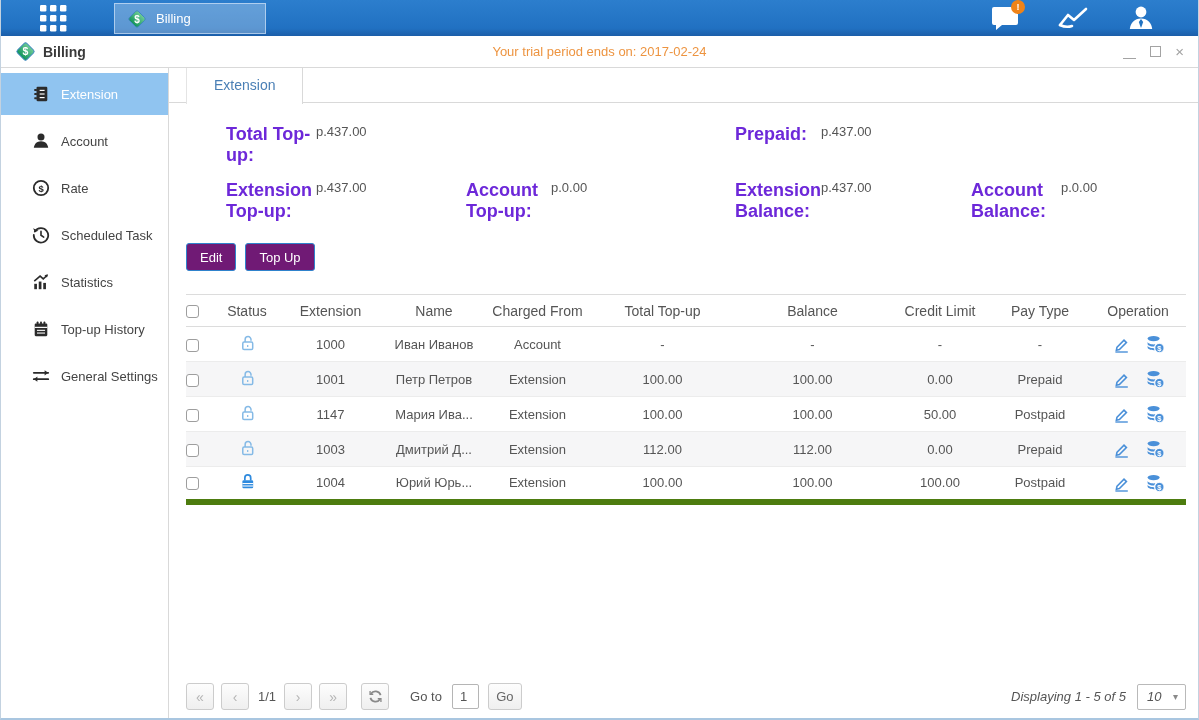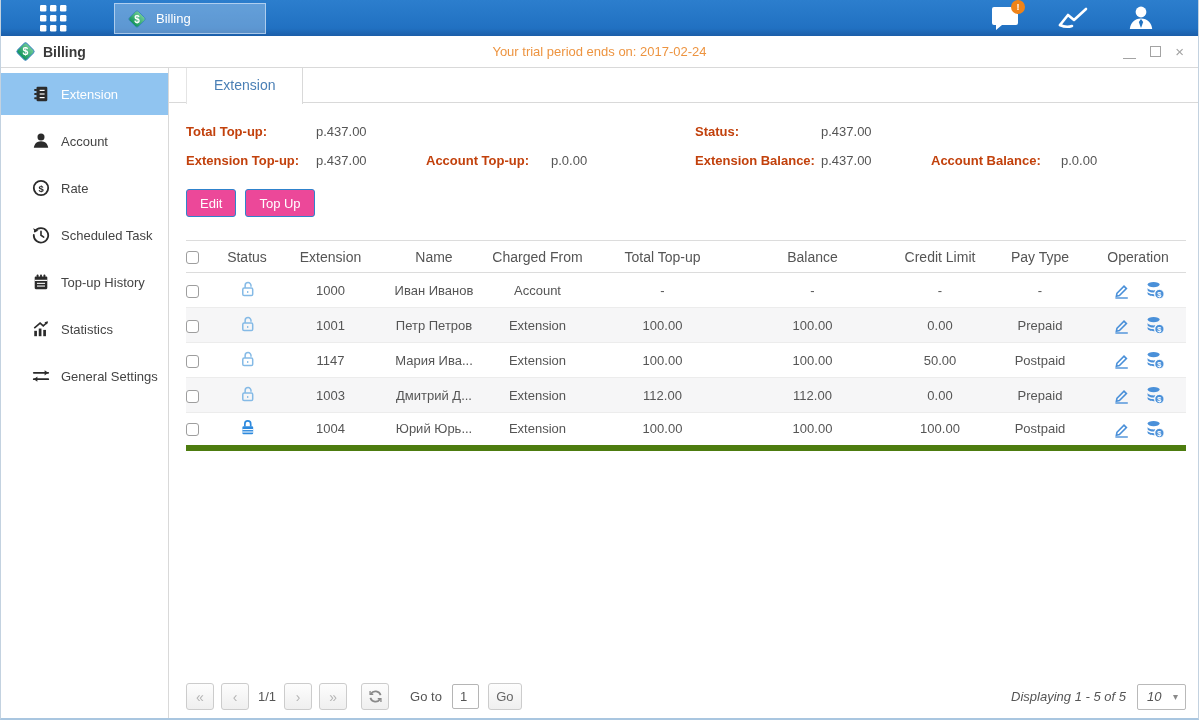--- a/index.html
+++ b/index.html
@@ -37,25 +37,25 @@
   .side-item { height:42px; display:flex; align-items:center; gap:11px; padding-left:30px; color:#444; cursor:pointer; margin-bottom:5px; }
   .side-item .s-icon { width:19px; height:19px; color:#2b2b2b; flex-shrink:0; display:flex; align-items:center; justify-content:center; }
   .side-item.active { background:#90c4f0; color:#fff; }
 
   .main { flex:1; position:relative; }
   .tabbar { height:35px; border-bottom:1px solid #d9d9d9; padding-left:17px; display:flex; }
   .tab { height:36px; margin-bottom:-1px; line-height:34px; padding:0 27px; background:#fff;
          border-left:1px solid #e4e4e4; border-right:1px solid #d9d9d9; color:#4a7fb5; font-size:14px; cursor:pointer; }
 
   .summary { margin:21px 14px 0 17px; display:grid; grid-template-columns:130px 110px 125px 144px 126px 110px 130px 1fr; row-gap:14px; }
-  .summary b { color:#c2410c; font-size:13px; }
+  .summary b { color:#6d28d9; font-size:18px;margin-left:40px; }
   .summary span { color:#555; }
 
   .actions { margin:21px 0 0 17px; display:flex; gap:9px; }
-  .btn-primary { height:28px; padding:0 13px; background:#ec4899; border:1px solid #2f83cc; border-radius:3px;
+  .btn-primary { height:28px; padding:0 13px; background:#701a75; border:1px solid #2f83cc; border-radius:3px;
                  color:#fff; font-size:13px; display:flex; align-items:center; cursor:pointer; }
 
   
   .ext-table { margin:23px 14px 0 17px; width:1000px; border-collapse:collapse; table-layout:fixed; }
   .ext-table thead tr { height:32px; border-top:1px solid #dcdcdc; border-bottom:1px solid #dcdcdc; }
   .ext-table th { font-weight:normal; color:#555; font-size:14px; text-align:center; }
   .ext-table tbody tr { height:35px; border-bottom:1px solid #ececec; }
   .ext-table tbody tr:nth-child(even) { background:#f6f6f7; }
   .ext-table tbody tr:last-child { border-bottom:6px solid #4d7c0f; }
   .ext-table td { text-align:center; color:#555; font-size:13px; }
@@ -214,70 +214,70 @@
             <path d="M3.2 6.2 A8 8 0 1 1 2 10"></path>
             <path d="M1.2 2.6 L3.2 6.6 L7.2 5.2" fill="currentColor" stroke="none"></path>
             <path d="M10 6 v4.3 l3 2" stroke-width="1.8"></path>
           </svg>
         </span>
         <span>Scheduled Task</span>
       </div>
 
       <div class="side-item">
         <span class="s-icon">
+          <svg width="18" height="18" viewBox="0 0 20 20">
+            <g fill="currentColor">
+              <rect x="2.5" y="12" width="3" height="6"></rect>
+              <rect x="7.5" y="9.5" width="3" height="8.5"></rect>
+              <rect x="12.5" y="11" width="3" height="7"></rect>
+            </g>
+            <path d="M2.5 9 L9 3.5 L12.5 6.5 L17 2.5" fill="none" stroke="currentColor" stroke-width="1.8"></path>
+            <path d="M17.8 1.5 l-4 1 2.8 2.6z" fill="currentColor"></path>
+          </svg>
+        </span>
+        <span>Statistics</span>
+      </div>
+
+      <div class="side-item">
+        <span class="s-icon">
           <svg width="18" height="18" viewBox="0 0 20 20" fill="currentColor">
             <rect x="3" y="4" width="14" height="14" rx="1.2"></rect>
             <rect x="5.2" y="1.8" width="2" height="3.4" rx="0.8"></rect>
             <rect x="9" y="1.8" width="2" height="3.4" rx="0.8"></rect>
             <rect x="12.8" y="1.8" width="2" height="3.4" rx="0.8"></rect>
             <line x1="3" y1="8.2" x2="17" y2="8.2" stroke="#fff" stroke-width="1.3"></line>
             <line x1="5.5" y1="11.5" x2="14.5" y2="11.5" stroke="#fff" stroke-width="1.2"></line>
             <line x1="5.5" y1="14.5" x2="14.5" y2="14.5" stroke="#fff" stroke-width="1.2"></line>
           </svg>
         </span>
         <span>Top-up History</span>
       </div>
 
       <div class="side-item">
         <span class="s-icon">
-          <svg width="18" height="18" viewBox="0 0 20 20">
-            <g fill="currentColor">
-              <rect x="2.5" y="12" width="3" height="6"></rect>
-              <rect x="7.5" y="9.5" width="3" height="8.5"></rect>
-              <rect x="12.5" y="11" width="3" height="7"></rect>
-            </g>
-            <path d="M2.5 9 L9 3.5 L12.5 6.5 L17 2.5" fill="none" stroke="currentColor" stroke-width="1.8"></path>
-            <path d="M17.8 1.5 l-4 1 2.8 2.6z" fill="currentColor"></path>
-          </svg>
-        </span>
-        <span>Statistics</span>
-      </div>
-
-      <div class="side-item">
-        <span class="s-icon">
           <svg width="18" height="18" viewBox="0 0 20 20" stroke="currentColor" stroke-width="2" stroke-linecap="round">
             <line x1="2" y1="6.5" x2="18" y2="6.5"></line>
             <line x1="2" y1="13.5" x2="18" y2="13.5"></line>
             <path d="M14 3.5 l4 3 -4 3z" fill="currentColor" stroke="none"></path>
             <path d="M6 10.5 l-4 3 4 3z" fill="currentColor" stroke="none"></path>
           </svg>
         </span>
         <span>General Settings</span>
       </div>
     </div>
 
     <div class="main">
       <div class="tabbar">
         <div class="tab">Extension</div>
       </div>
 
       <div class="summary">
         <b style="grid-row:1;grid-column:1">Total Top-up:</b>
         <span style="grid-row:1;grid-column:2">p.437.00</span>
-        <b style="grid-row:1;grid-column:5">Status:</b>
+        <b style="grid-row:1;grid-column:5">Prepaid:</b>
         <span style="grid-row:1;grid-column:6">p.437.00</span>
 
         <b style="grid-row:2;grid-column:1">Extension Top-up:</b>
         <span style="grid-row:2;grid-column:2">p.437.00</span>
         <b style="grid-row:2;grid-column:3">Account Top-up:</b>
         <span style="grid-row:2;grid-column:4">p.0.00</span>
         <b style="grid-row:2;grid-column:5">Extension Balance:</b>
         <span style="grid-row:2;grid-column:6">p.437.00</span>
         <b style="grid-row:2;grid-column:7">Account Balance:</b>
         <span style="grid-row:2;grid-column:8">p.0.00</span>

